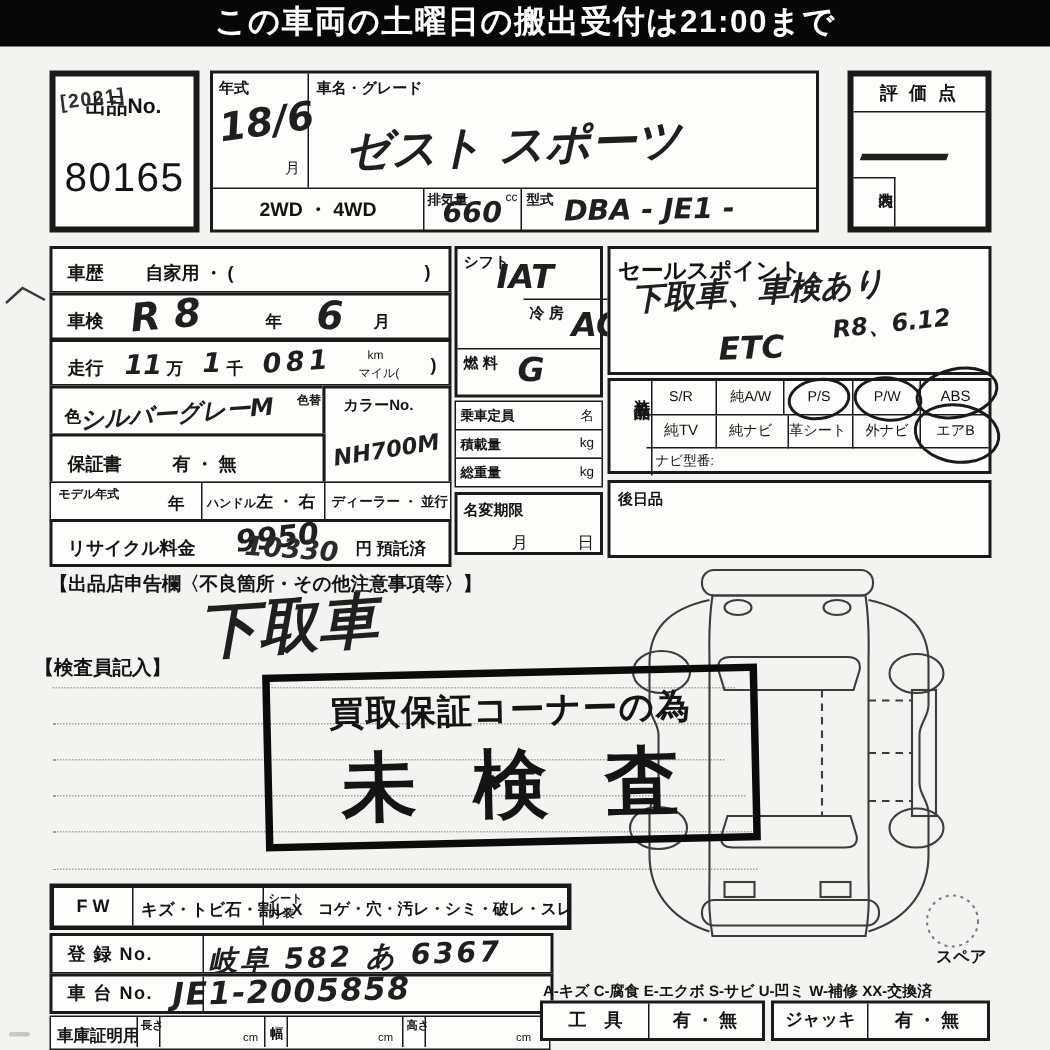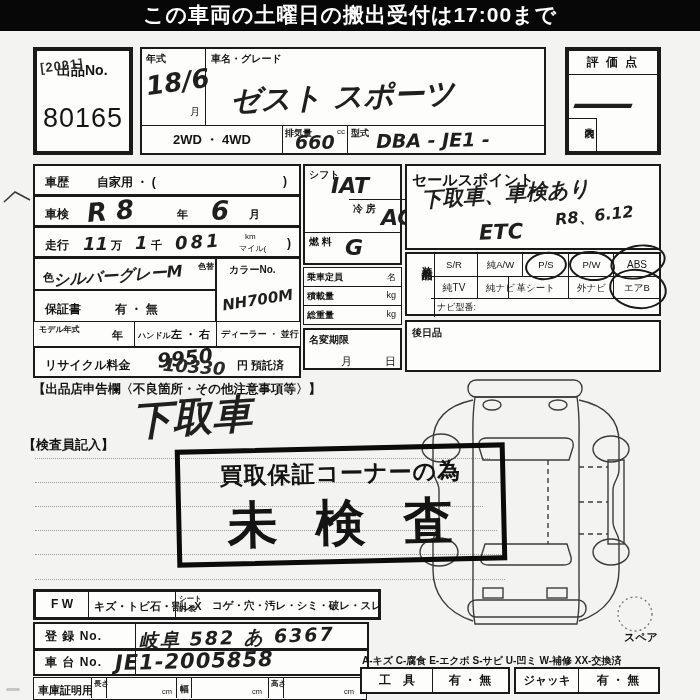--- a/index.html
+++ b/index.html
@@ -18,21 +18,21 @@
          box-sizing:border-box;transform:rotate(-1.3deg);text-align:center;z-index:6;background:transparent;}
   .stamp .l1{font-size:23px;font-weight:900;letter-spacing:1px;margin-top:7px;}
   .stamp .l2{font-size:50px;font-weight:900;letter-spacing:12px;margin-top:1px;margin-left:10px;}
   svg{display:block;}
 </style>
 </head>
 <body>
 
 <div class="page">
 
-  <div class="banner">この車両の土曜日の搬出受付は17:00まで</div>
+  <div class="banner">この車両の土曜日の搬出受付は21:00まで</div>
 
   <div class="box" style="left:33px;top:47px;width:100px;height:108px;border-width:4px;">
     <div class="abs lbl" style="left:20px;top:11px;font-size:14px;">出品No.</div>
     <div class="abs" style="left:3px;top:7px;font-size:13px;font-weight:bold;color:#2e2e2e;transform:rotate(-7deg);letter-spacing:1px;">[2021]</div>
     <div class="abs" style="left:0;top:52px;width:92px;text-align:center;font-size:27px;letter-spacing:1px;">80165</div>
   </div>
 
   <div class="box" style="left:140px;top:47px;width:406px;height:108px;">
     <div class="cell" style="left:0;top:0;width:64px;height:76px;border-right:1px solid #1a1a1a;">
       <div class="abs lbl" style="left:4px;top:3px;font-size:10px;">年式</div>
@@ -164,21 +164,21 @@
     <div class="cell" style="left:24px;top:0;width:228px;height:22px;">
       <span class="abs" style="left:0;width:46px;text-align:center;font-size:9.5px;line-height:22px;">S/R</span>
       <span class="abs" style="left:46px;width:45px;text-align:center;font-size:9.5px;line-height:22px;border-left:1px solid #1a1a1a;">純A/W</span>
       <span class="abs" style="left:91px;width:46px;text-align:center;font-size:9.5px;line-height:22px;border-left:1px solid #1a1a1a;">P/S</span>
       <span class="abs" style="left:137px;width:45px;text-align:center;font-size:9.5px;line-height:22px;border-left:1px solid #1a1a1a;">P/W</span>
       <span class="abs" style="left:182px;width:46px;text-align:center;font-size:10px;line-height:22px;border-left:1px solid #1a1a1a;">ABS</span>
     </div>
     <div class="cell" style="left:24px;top:22px;width:228px;height:22px;border-top:1px solid #1a1a1a;">
       <span class="abs" style="left:0;width:46px;text-align:center;font-size:10px;line-height:22px;">純TV</span>
       <span class="abs" style="left:46px;width:45px;text-align:center;font-size:9.5px;line-height:22px;border-left:1px solid #1a1a1a;">純ナビ</span>
-      <span class="abs" style="left:77px;width:46px;text-align:right;font-size:9.5px;line-height:22px;border-left:1px solid #1a1a1a;">革シート</span>
+      <span class="abs" style="left:94px;width:46px;text-align:left;font-size:9.5px;line-height:22px;border-left:1px solid #1a1a1a;">革シート</span>
       <span class="abs" style="left:137px;width:45px;text-align:center;font-size:9.5px;line-height:22px;border-left:1px solid #1a1a1a;">外ナビ</span>
       <span class="abs" style="left:182px;width:46px;text-align:center;font-size:9.5px;line-height:22px;border-left:1px solid #1a1a1a;">エアB</span>
     </div>
     <div class="cell" style="left:24px;top:44px;width:228px;height:16px;border-top:1px solid #1a1a1a;">
       <span class="abs lbl" style="left:6px;top:2px;font-size:9px;font-weight:normal;">ナビ型番:</span>
     </div>
     <div class="circ" style="left:118px;top:-2px;width:38px;height:24px;transform:rotate(-8deg);"></div>
     <div class="circ" style="left:162px;top:-3px;width:42px;height:26px;transform:rotate(6deg);"></div>
     <div class="circ" style="left:203px;top:-9px;width:52px;height:30px;transform:rotate(-12deg);"></div>
     <div class="circ" style="left:202px;top:15px;width:54px;height:36px;transform:rotate(8deg);"></div>

